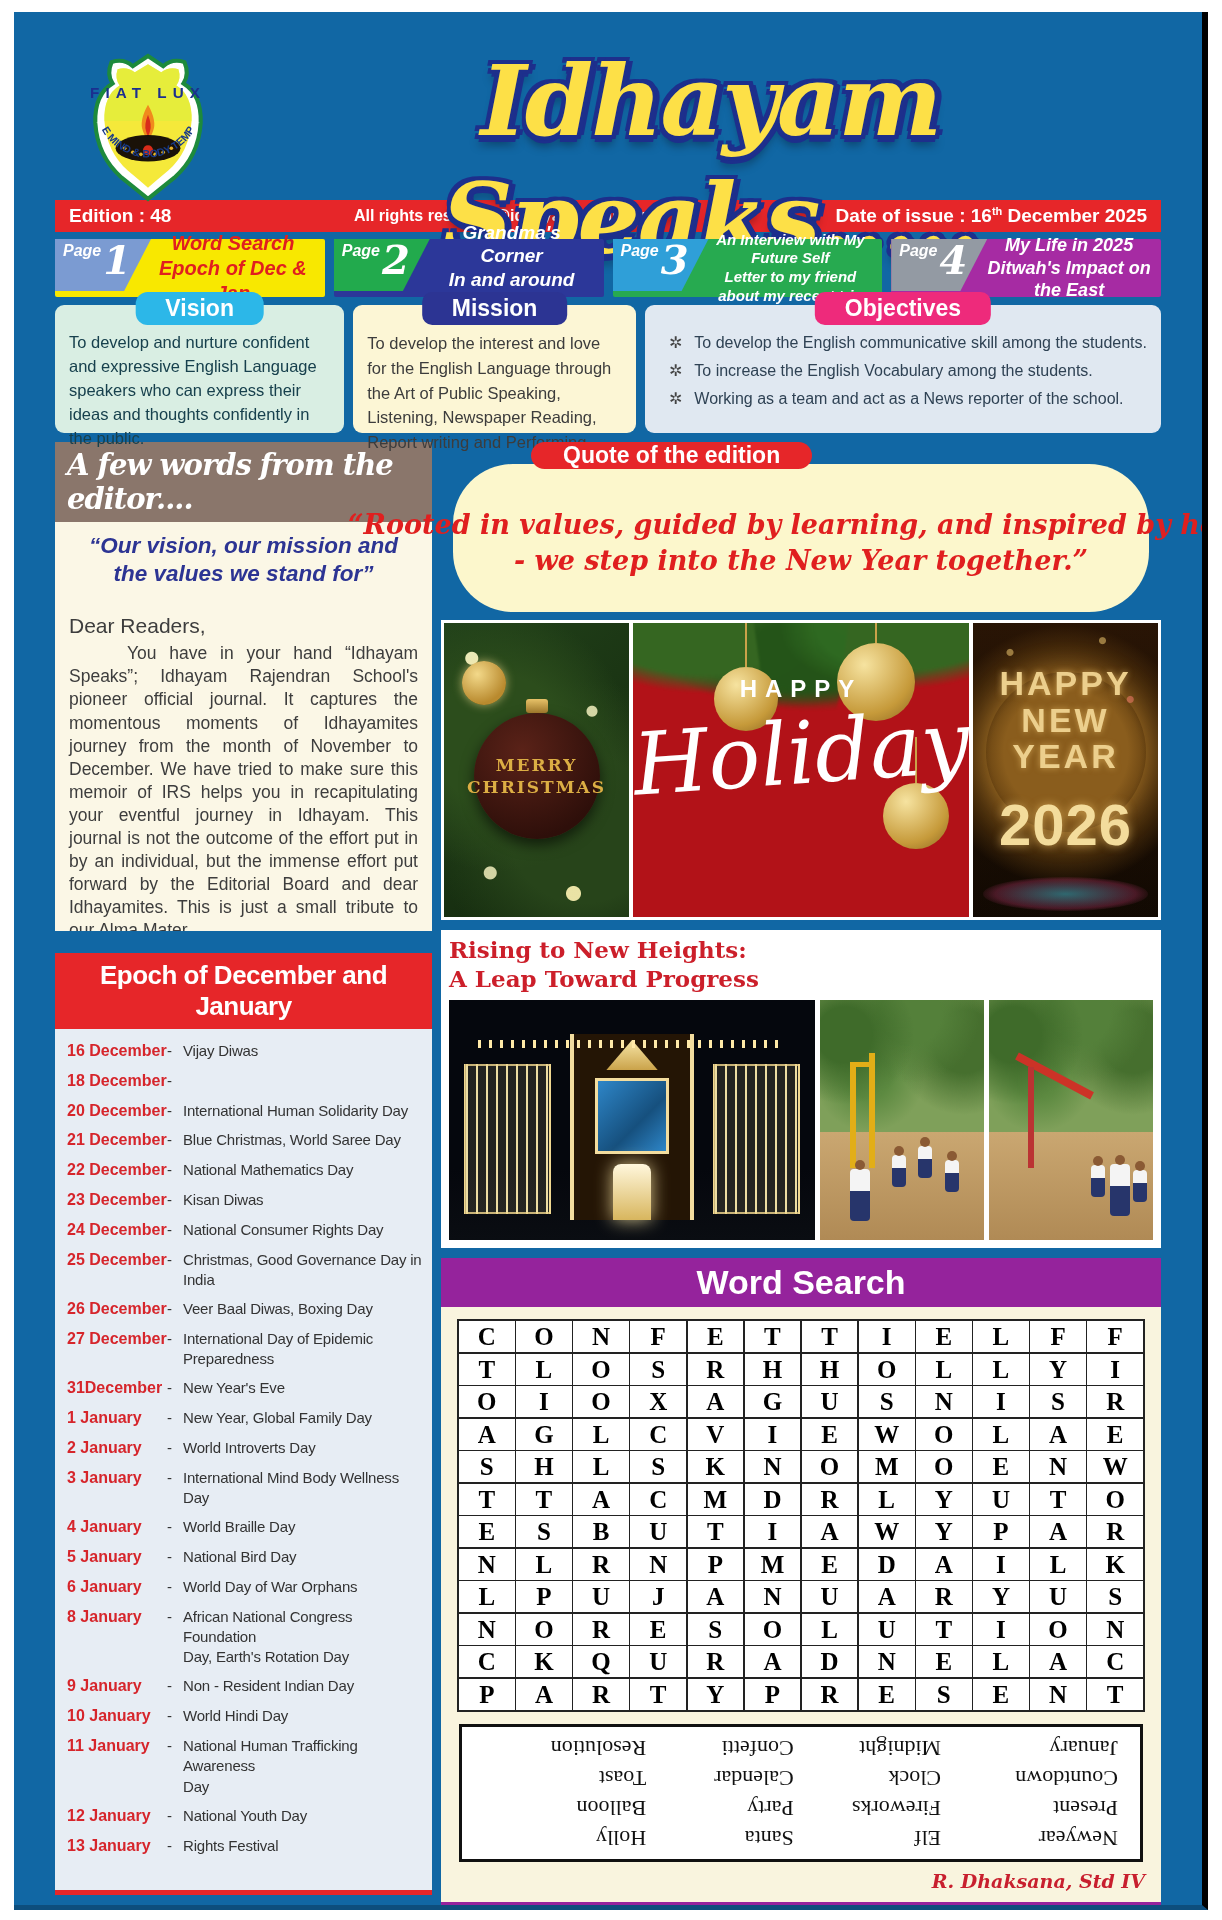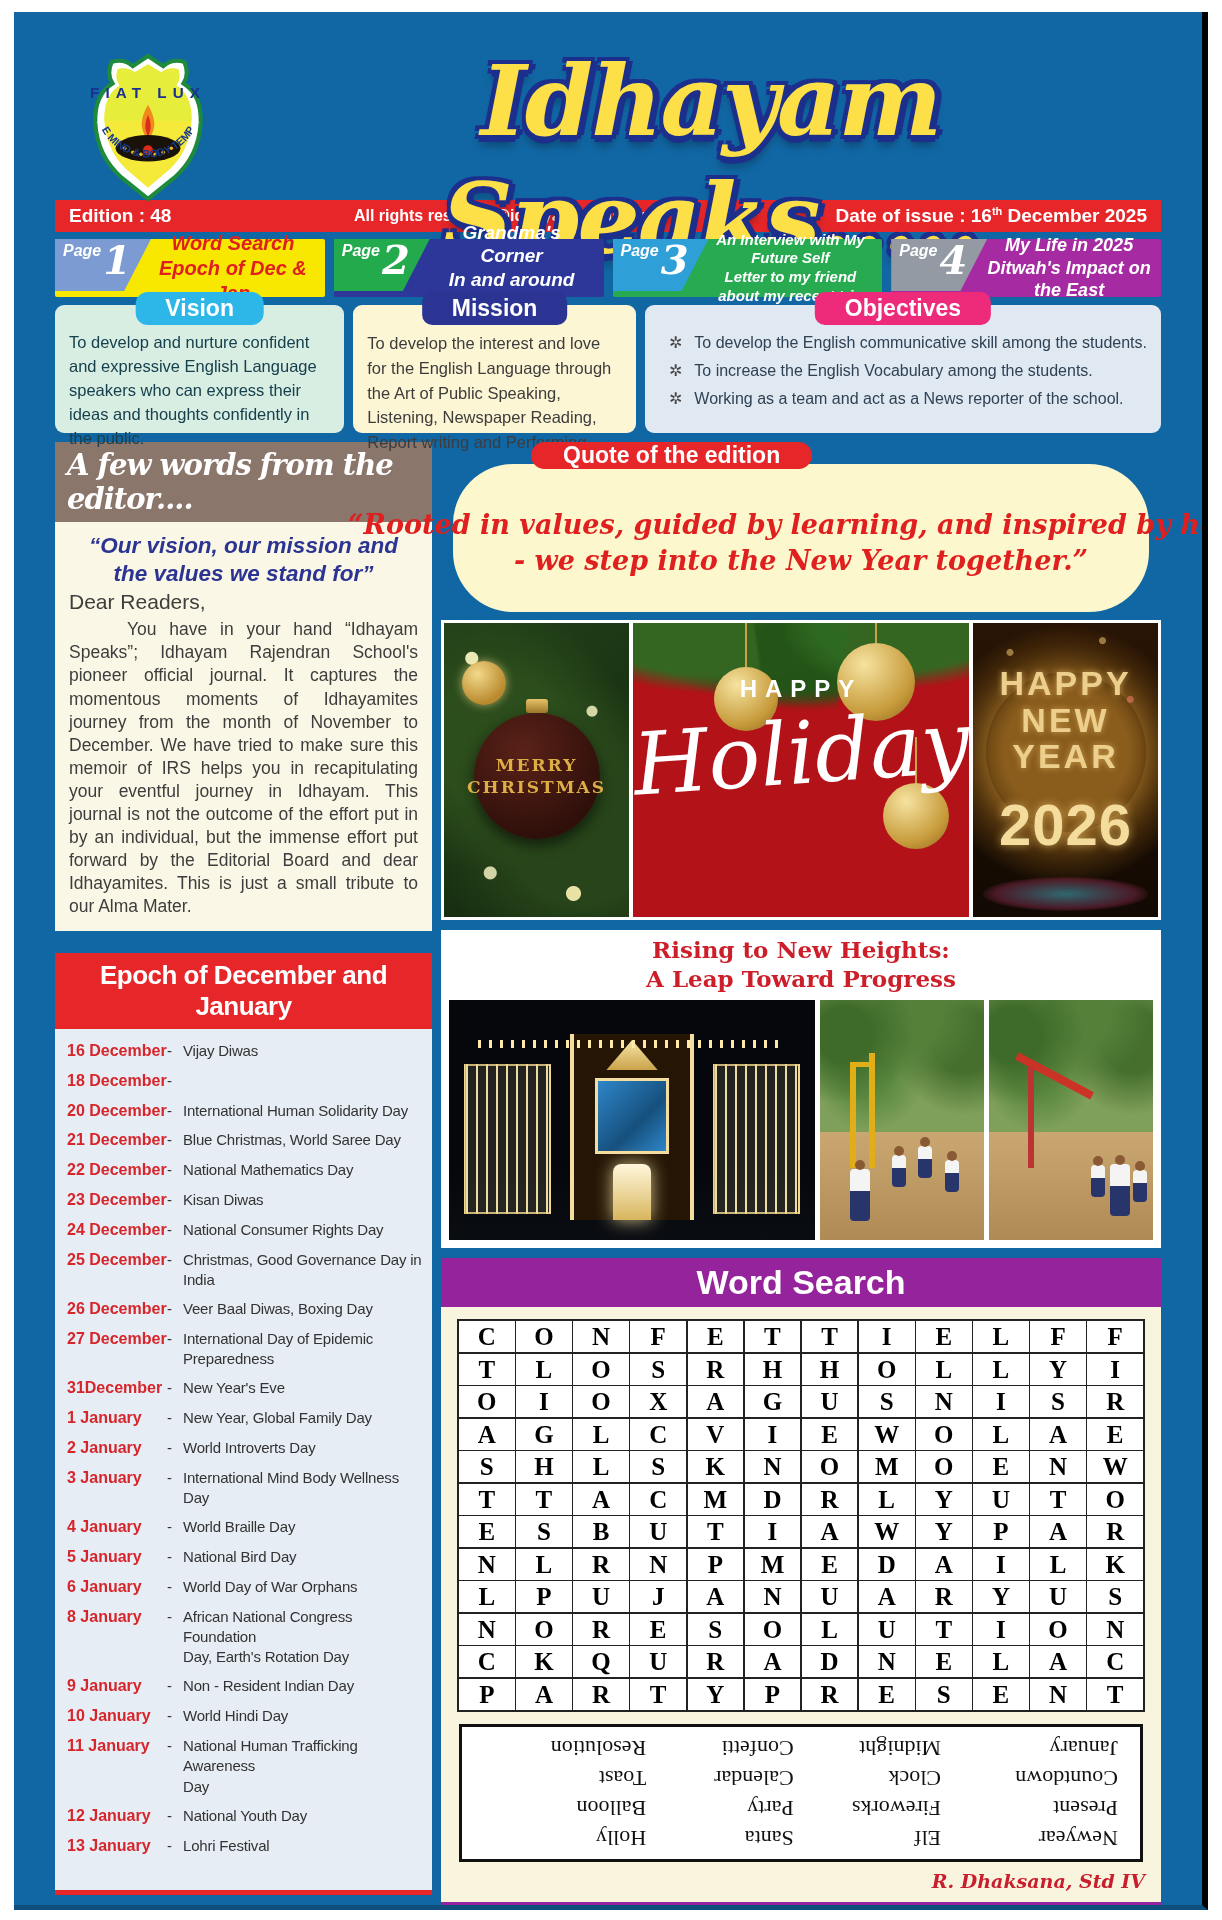--- a/index.html
+++ b/index.html
@@ -60,21 +60,21 @@
   .main-row{display:flex;gap:9px;margin:9px 41px 0 41px;align-items:flex-start;}
   .col-left{width:377px;}
   .col-right{flex:1;min-width:0;}
 
   
   .editor-box{height:489px;overflow:hidden;}
   .editor-head{background:#8a766b;color:#fff;font-family:"DejaVu Serif",serif;font-style:italic;
       font-weight:bold;font-size:29px;padding:6px 12px;letter-spacing:-1px;}
   .editor-body{background:#fbf7e6;padding:10px 14px 8px 14px;height:427px;box-sizing:border-box;}
   .editor-quote{text-align:center;color:#2c3493;font-weight:bold;font-style:italic;
-      font-size:22.5px;line-height:1.25;margin-bottom:2px;}
+      font-size:22.5px;line-height:1.25;margin-bottom:26px;}
   .editor-salutation{font-size:21px;color:#3d3d3d;margin-bottom:4px;}
   .editor-para{margin:0;font-size:17.5px;line-height:1.32;color:#3d3d3d;text-align:justify;text-indent:58px;}
 
   
   .epoch-box{margin-top:22px;height:942px;overflow:hidden;border-bottom:5px solid #e62629;box-sizing:border-box;}
   .epoch-head{background:#e62629;color:#fff;font-weight:bold;font-size:26px;text-align:center;
       padding:7px 4px;letter-spacing:-0.5px;}
   .epoch-list{background:#e7edf4;padding:12px 8px 12px 12px;height:100%;box-sizing:border-box;}
   .ep-row{display:flex;margin-bottom:9px;}
   .ep-date{width:100px;flex:0 0 100px;color:#d6252b;font-weight:bold;font-size:16px;line-height:1.3;}
@@ -141,21 +141,21 @@
   .ny-lines div{color:#eccf8d;font-weight:bold;font-size:34px;letter-spacing:3px;line-height:1.08;
       font-family:"Liberation Sans",sans-serif;text-shadow:0 0 6px rgba(255,210,120,.55);}
   .ny-year{position:absolute;left:0;right:0;top:168px;text-align:center;color:#f3dc9c;font-weight:bold;
       font-size:58px;letter-spacing:1px;text-shadow:0 0 10px rgba(255,210,120,.6);}
   .ny-base{position:absolute;left:10px;right:10px;bottom:6px;height:34px;border-radius:50%;
       background:radial-gradient(ellipse at 50% 50%,rgba(70,180,200,.55),rgba(200,60,120,.3) 60%,transparent 75%);}
 
   
   .photos-panel{margin-top:10px;background:#fff;padding:6px 8px 8px 8px;box-sizing:border-box;height:318px;}
   .ph-heads{display:flex;height:62px;}
-  .ph-head{flex:1;text-align:center;color:#cc1f2a;font-family:"DejaVu Serif",serif;font-weight:bold;
+  .ph-head{flex:1;text-align:left;color:#cc1f2a;font-family:"DejaVu Serif",serif;font-weight:bold;
       font-size:23px;line-height:1.25;}
   .ph-row{display:flex;gap:5px;height:240px;margin-top:2px;}
   .photo{position:relative;overflow:hidden;}
   .building{flex:0 0 52%;background:linear-gradient(#05070d 70%,#0a0d12);}
   .b-wing{position:absolute;top:64px;bottom:26px;width:24%;
       background:repeating-linear-gradient(90deg,rgba(250,233,170,.95) 0 2px,rgba(250,233,170,.12) 2px 10px);
       border:2px solid rgba(240,214,140,.8);box-sizing:border-box;}
   .b-wl{left:4%;} .b-wr{right:4%;}
   .b-tower{position:absolute;left:33%;right:33%;top:34px;bottom:20px;background:#241505;
       border-left:4px solid #f3dd9f;border-right:4px solid #f3dd9f;box-sizing:border-box;}
@@ -430,21 +430,21 @@
 Day</span>
               </div>
               <div class="ep-row">
                 <span class="ep-date">12 January</span>
                 <span class="ep-dash">-</span>
                 <span class="ep-desc">National Youth Day</span>
               </div>
               <div class="ep-row">
                 <span class="ep-date">13 January</span>
                 <span class="ep-dash">-</span>
-                <span class="ep-desc">Lohri Festival</span>
+                <span class="ep-desc">Rights Festival</span>
               </div>
             </div>
       </section>
     </div>
 
     <div class="col-right">
 
       <div class="quote-wrap">
         <div class="quote-pill">Quote of the edition</div>
         <div class="quote-box">

